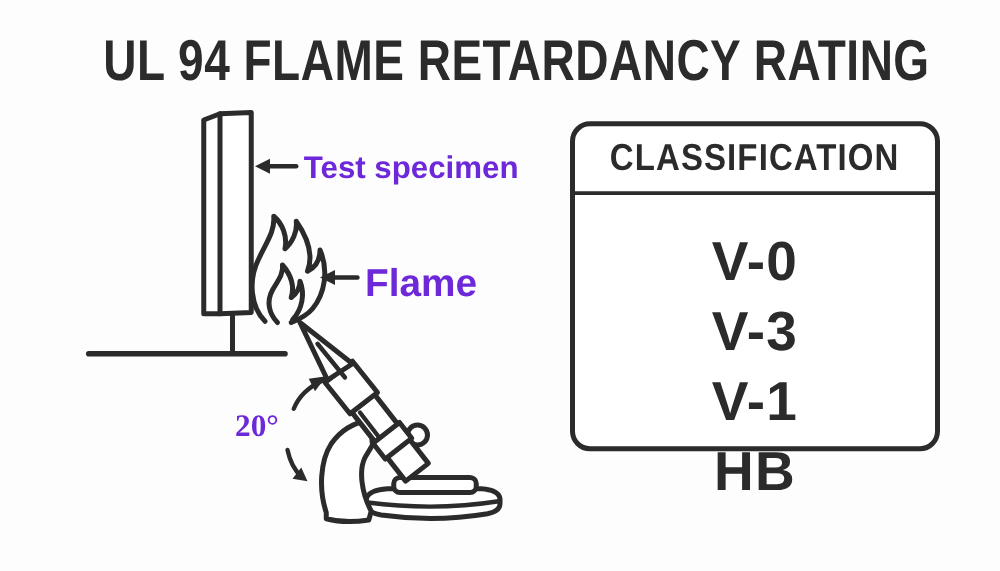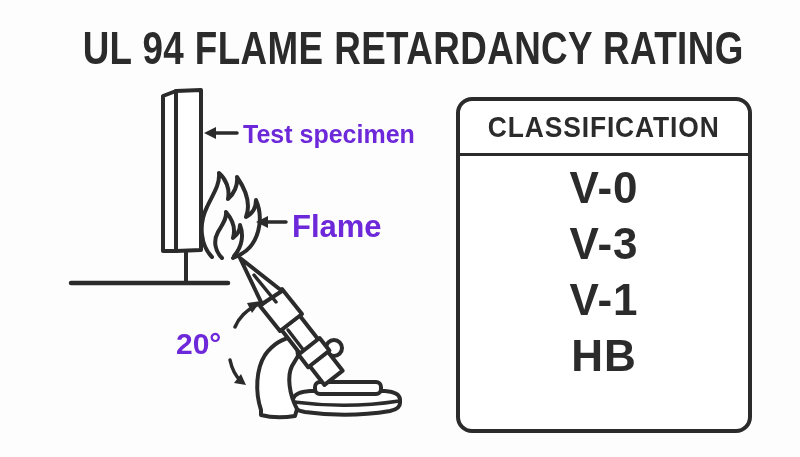--- a/index.html
+++ b/index.html
@@ -13,35 +13,35 @@
   .title-text {
     display:inline-block; font-size:46px; font-weight:bold; white-space:nowrap;
     transform:scaleX(0.80); transform-origin:50% 50%; letter-spacing:0.5px; color:#2b2b2b;
   }
   .diagram-svg { position:absolute; left:0; top:0; width:800px; height:457px; }
   .label {
     position:absolute; font-weight:bold; color:#6d28d9; white-space:nowrap; line-height:1;
   }
   .label-test-specimen { left:243px; top:122px; font-size:25px; }
   .label-flame        { left:292px; top:211px; font-size:31px; }
-  .label-angle        { left:176px; top:329px; font-size:30px; }
+  .label-angle        { left:188px; top:329px; font-size:25px;font-family:Liberation Serif, serif; }
   .panel {
-    position:absolute; left:456px; top:97px; width:296px; height:336px;
+    position:absolute; left:456px; top:97px; width:296px; height:264px;
     box-sizing:border-box; border:4px solid #2b2b2b; border-radius:16px;
     background:#ffffff;
   }
   .panel-header {
     height:52px; border-bottom:3px solid #2b2b2b;
     display:flex; align-items:center; justify-content:center;
   }
   .panel-header-text {
     display:inline-block; font-size:30px; font-weight:bold; letter-spacing:1px;
     transform:scaleX(0.88); transform-origin:50% 50%; white-space:nowrap;
   }
-  .panel-items { display:flex; flex-direction:column; align-items:center; padding-top:4px; }
+  .panel-items { display:flex; flex-direction:column; align-items:center; padding-top:26px; }
   .panel-item { height:56px; line-height:56px; font-size:44px; font-weight:bold; letter-spacing:1px; }
 </style>
 </head>
 <body>
 
 <div class="canvas">
 
   <div class="title-wrap">
     <span class="title-text">UL 94 FLAME RETARDANCY RATING</span>
   </div>

